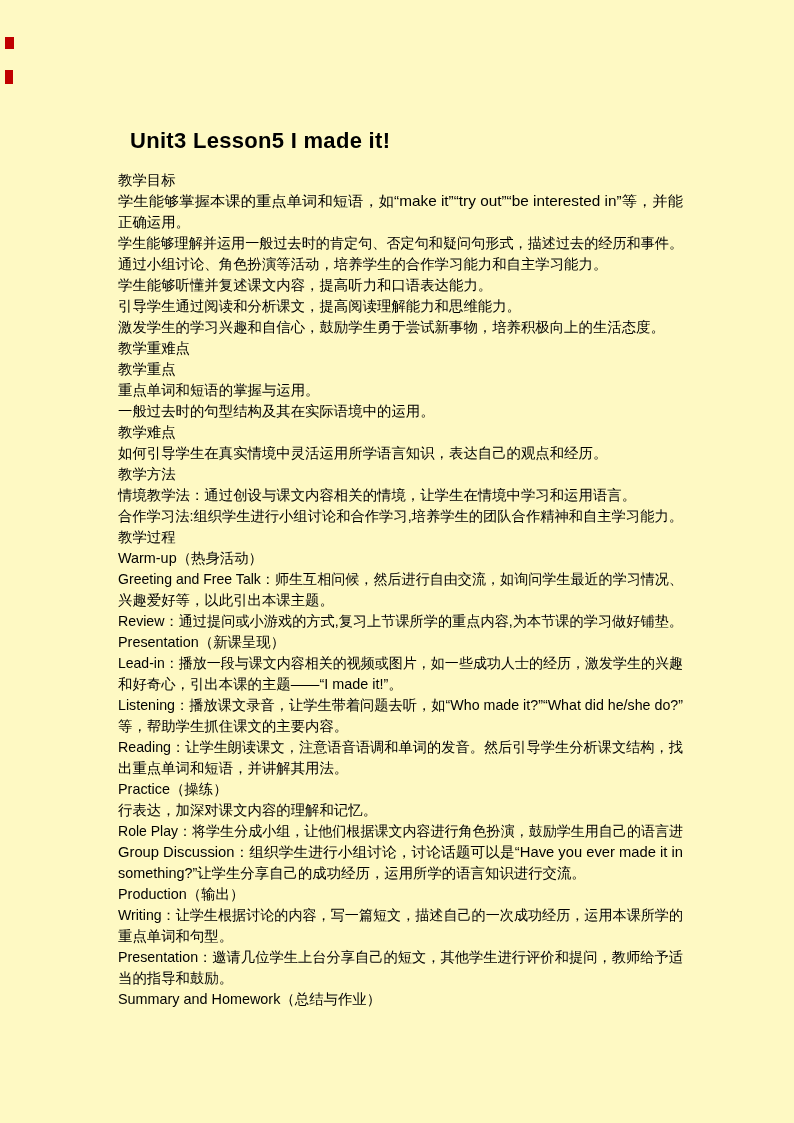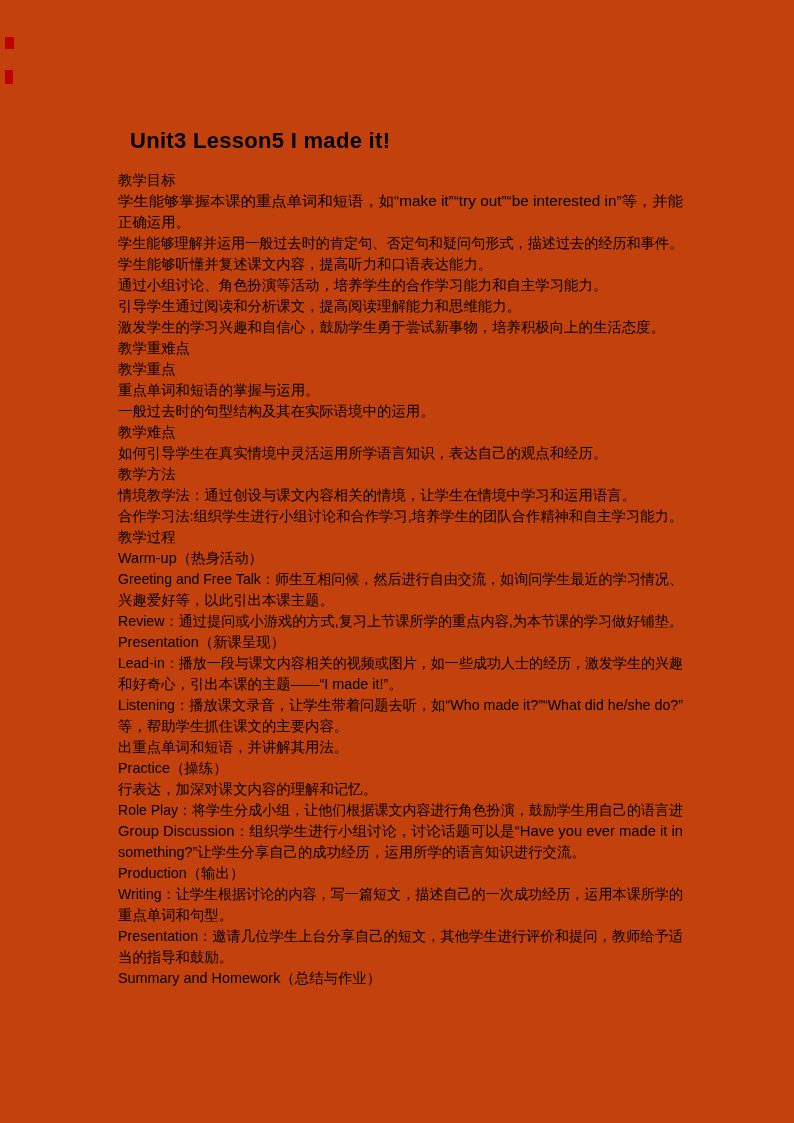--- a/index.html
+++ b/index.html
@@ -10,21 +10,21 @@
   body {
     width: 794px;
     height: 1123px;
     font-family: "Liberation Sans", sans-serif;
     color: #000000;
   }
   .page {
     position: relative;
     width: 794px;
     height: 1123px;
-    background: #c2410c;
+    background: #fef9c3;
     overflow: hidden;
   }
   .doc-title {
     position: absolute;
     left: 130px;
     top: 128px;
     margin: 0;
     font-size: 22px;
     line-height: 26px;
     font-weight: bold;
@@ -61,22 +61,22 @@
   <div id="red-marks">
       <div class="red-mark" style="left: 5px; top: 37px; width: 9px; height: 12px; background: rgb(192, 0, 0);"></div>
       <div class="red-mark" style="left: 5px; top: 70px; width: 8px; height: 14px; background: rgb(192, 0, 0);"></div>
     </div>
   <h1 class="doc-title">Unit3 Lesson5 I made it!</h1>
   <div class="doc-body">
       <div class="line"><span class="line-text">教学目标</span></div>
       <div class="line"><span class="line-text" style="transform: scaleX(1.06579);">学生能够掌握本课的重点单词和短语，如“make it”“try out”“be interested in”等，并能</span></div>
       <div class="line"><span class="line-text">正确运用。</span></div>
       <div class="line"><span class="line-text" style="transform: scaleX(0.981542);">学生能够理解并运用一般过去时的肯定句、否定句和疑问句形式，描述过去的经历和事件。</span></div>
+      <div class="line"><span class="line-text">通过小组讨论、角色扮演等活动，培养学生的合作学习能力和自主学习能力。</span></div>
       <div class="line"><span class="line-text">学生能够听懂并复述课文内容，提高听力和口语表达能力。</span></div>
-      <div class="line"><span class="line-text">通过小组讨论、角色扮演等活动，培养学生的合作学习能力和自主学习能力。</span></div>
       <div class="line"><span class="line-text">引导学生通过阅读和分析课文，提高阅读理解能力和思维能力。</span></div>
       <div class="line"><span class="line-text">激发学生的学习兴趣和自信心，鼓励学生勇于尝试新事物，培养积极向上的生活态度。</span></div>
       <div class="line"><span class="line-text">教学重难点</span></div>
       <div class="line"><span class="line-text">教学重点</span></div>
       <div class="line"><span class="line-text">重点单词和短语的掌握与运用。</span></div>
       <div class="line"><span class="line-text">一般过去时的句型结构及其在实际语境中的运用。</span></div>
       <div class="line"><span class="line-text">教学难点</span></div>
       <div class="line"><span class="line-text">如何引导学生在真实情境中灵活运用所学语言知识，表达自己的观点和经历。</span></div>
       <div class="line"><span class="line-text">教学方法</span></div>
       <div class="line"><span class="line-text">情境教学法：通过创设与课文内容相关的情境，让学生在情境中学习和运用语言。</span></div>
@@ -84,20 +84,21 @@
       <div class="line"><span class="line-text">教学过程</span></div>
       <div class="line"><span class="line-text">Warm-up（热身活动）</span></div>
       <div class="line"><span class="line-text" style="transform: scaleX(0.977773);">Greeting and Free Talk：师生互相问候，然后进行自由交流，如询问学生最近的学习情况、</span></div>
       <div class="line"><span class="line-text">兴趣爱好等，以此引出本课主题。</span></div>
       <div class="line"><span class="line-text" style="transform: scaleX(0.985608);">Review：通过提问或小游戏的方式,复习上节课所学的重点内容,为本节课的学习做好铺垫。</span></div>
       <div class="line"><span class="line-text">Presentation（新课呈现）</span></div>
       <div class="line"><span class="line-text" style="transform: scaleX(0.973351);">Lead-in：播放一段与课文内容相关的视频或图片，如一些成功人士的经历，激发学生的兴趣</span></div>
       <div class="line"><span class="line-text">和好奇心，引出本课的主题——“I made it!”。</span></div>
       <div class="line"><span class="line-text" style="transform: scaleX(0.989519);">Listening：播放课文录音，让学生带着问题去听，如“Who made it?”“What did he/she do?”</span></div>
       <div class="line"><span class="line-text">等，帮助学生抓住课文的主要内容。</span></div>
+      <div class="line"><span class="line-text" style="transform: scaleX(0.988329);">Reading：让学生朗读课文，注意语音语调和单词的发音。然后引导学生分析课文结构，找</span></div>
       <div class="line"><span class="line-text">出重点单词和短语，并讲解其用法。</span></div>
       <div class="line"><span class="line-text">Practice（操练）</span></div>
       <div class="line"><span class="line-text">行表达，加深对课文内容的理解和记忆。</span></div>
       <div class="line"><span class="line-text" style="transform: scaleX(0.974716);">Role Play：将学生分成小组，让他们根据课文内容进行角色扮演，鼓励学生用自己的语言进</span></div>
       <div class="line"><span class="line-text" style="transform: scaleX(1.02547);">Group Discussion：组织学生进行小组讨论，讨论话题可以是“Have you ever made it in</span></div>
       <div class="line"><span class="line-text">something?”让学生分享自己的成功经历，运用所学的语言知识进行交流。</span></div>
       <div class="line"><span class="line-text">Production（输出）</span></div>
       <div class="line"><span class="line-text" style="transform: scaleX(0.979256);">Writing：让学生根据讨论的内容，写一篇短文，描述自己的一次成功经历，运用本课所学的</span></div>
       <div class="line"><span class="line-text">重点单词和句型。</span></div>
       <div class="line"><span class="line-text" style="transform: scaleX(0.991065);">Presentation：邀请几位学生上台分享自己的短文，其他学生进行评价和提问，教师给予适</span></div>

